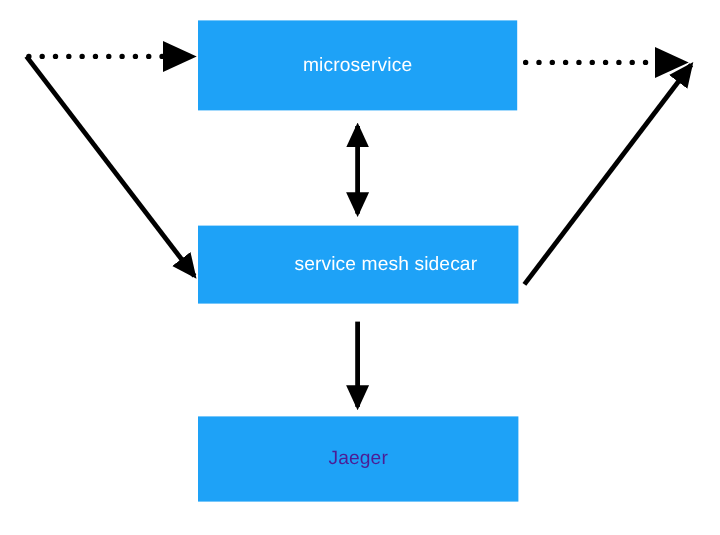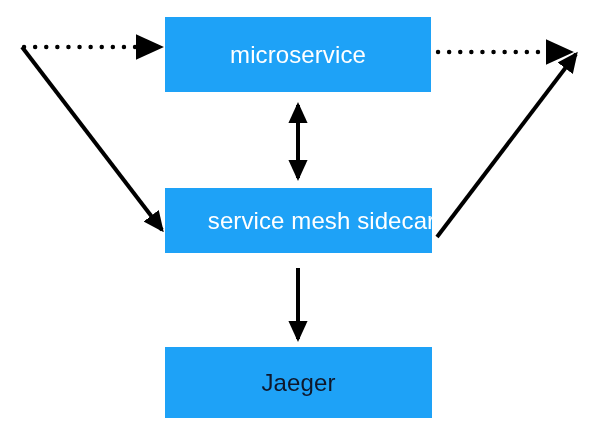--- a/index.html
+++ b/index.html
@@ -27,21 +27,21 @@
     display: block;
   }
   .node-box {
     position: absolute;
     box-sizing: border-box;
     display: flex;
     align-items: center;
     justify-content: center;
     color: #ffffff;
     font-family: "Liberation Sans", "DejaVu Sans", sans-serif;
-    font-size: 24px;
+    font-size: 16px;
     font-weight: 400;
     line-height: 1;
     letter-spacing: 0.1px;
     white-space: nowrap;
     user-select: none;
   }
   #node-microservice {
     left: 165px;
     top: 17px;
     width: 266px;
@@ -93,17 +93,17 @@
   </svg>
 
   <div class="node-box" id="node-microservice" style="background: rgb(30, 162, 247); color: rgb(255, 255, 255); left: 165px; top: 17px; width: 266px; height: 75px;">
     <span class="node-label">microservice</span>
   </div>
 
   <div class="node-box" id="node-sidecar" style="background: rgb(30, 162, 247); color: rgb(255, 255, 255); left: 165px; top: 188px; width: 267px; height: 65px;">
     <span class="node-label">service mesh sidecar</span>
   </div>
 
-  <div class="node-box" id="node-jaeger" style="background: rgb(30, 162, 247); color: #0f172a; left: 165px; top: 347px; width: 267px; height: 71px;">
+  <div class="node-box" id="node-jaeger" style="background: rgb(30, 162, 247); color: #4c1d95; left: 165px; top: 347px; width: 267px; height: 71px;">
     <span class="node-label">Jaeger</span>
   </div>
 
 </div>
 
 </body></html>

